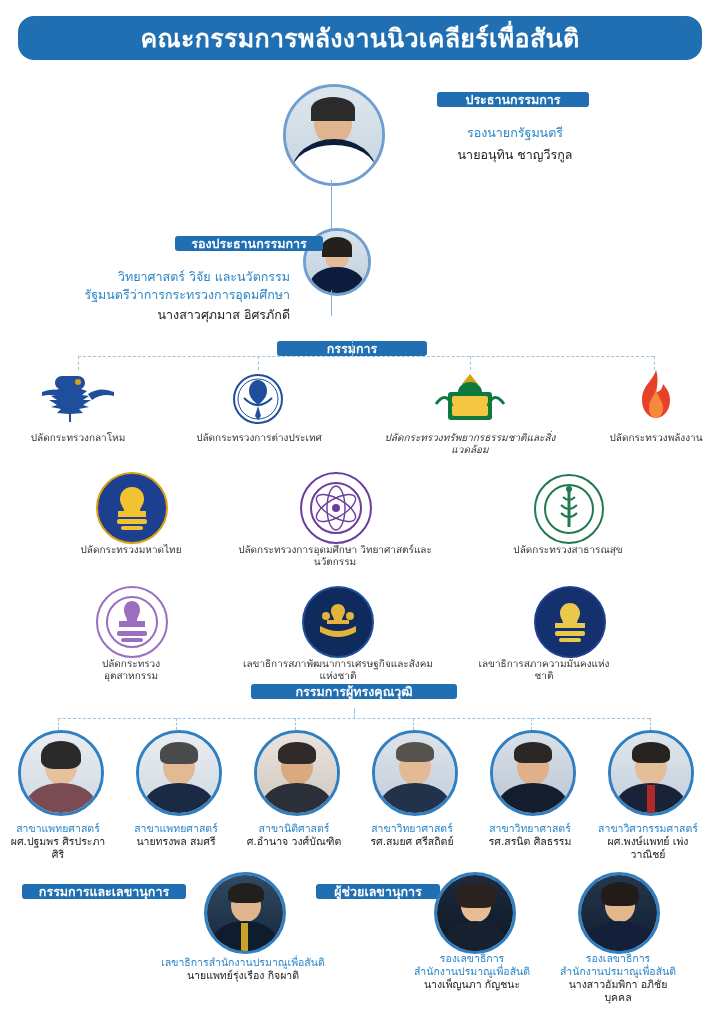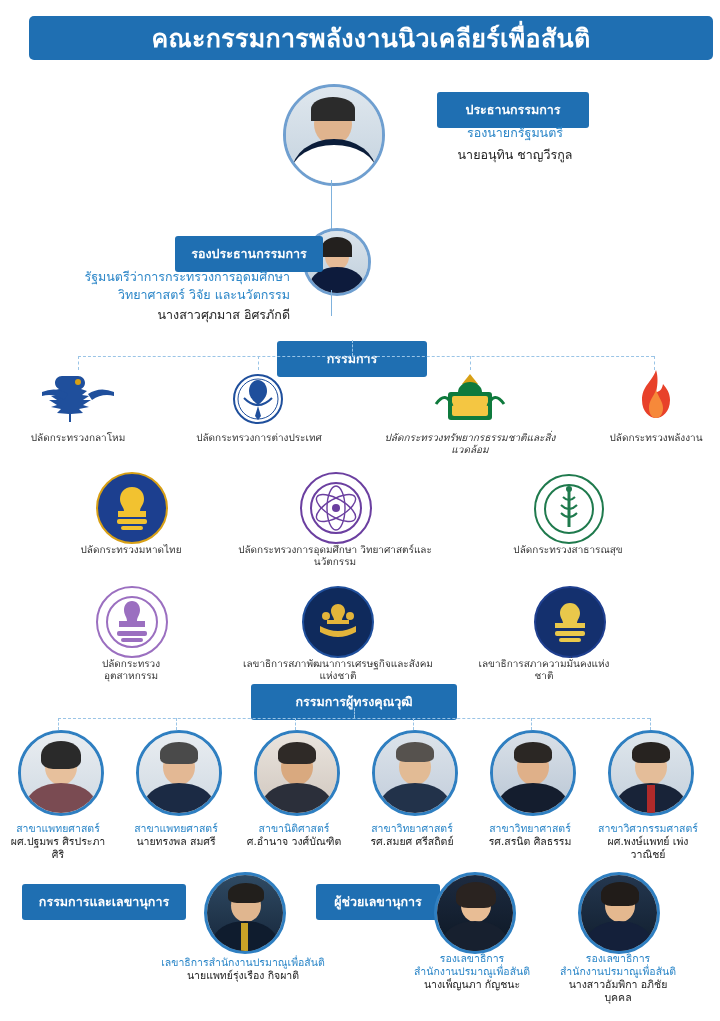--- a/index.html
+++ b/index.html
@@ -9,37 +9,37 @@
     font-family:"DejaVu Sans","Liberation Sans",sans-serif;
     color:#222;
     position:relative;
     overflow:hidden;
   }
   .wrap{position:relative;width:720px;height:1021px;}
 
   
   .header{
     position:absolute;left:18px;top:16px;width:684px;height:44px;
-    background:#1f6fb2;border-radius:5px;
-    display:flex;align-items:center;justify-content:center;margin-left:11px;
+    background:#1f6fb2;border-radius:16px;
+    display:flex;align-items:center;justify-content:center;
   }
   .header-title{
     color:#ffffff;font-size:25px;font-weight:bold;letter-spacing:.3px;
   }
 
   .act-name{
     position:absolute;left:28px;top:70px;font-size:11.5px;color:#333;
   }
 
   
   .pill{
     background:#1f6fb2;color:#fff;border-radius:3px;
     font-size:12.5px;font-weight:bold;
     display:flex;align-items:center;justify-content:center;
-    height:36px;position:absolute;
+    height:15px;position:absolute;
   }
 
   
   .photo{
     position:absolute;border-radius:50%;overflow:hidden;
     border:3px solid #2f7fc1;
     background:#c9d6e2;
   }
   .photo .inner{width:100%;height:100%;position:relative;}
 
@@ -111,22 +111,22 @@
       <div class="p-head" style="left:19px;top:12px;width:24px;height:27px;background:#e6bb97;"></div>
       <div class="p-head" style="left:16px;top:6px;width:30px;height:20px;background:#23201e;border-radius:50% 50% 0 0;"></div>
       <div class="p-body" style="left:4px;top:36px;width:54px;height:30px;background:#0d1b3c;"></div>
     </div>
   </div>
 
   <div class="pill" style="left:141px;top:236px;width:148px;margin-left:34px;">
     <span>รองประธานกรรมการ</span>
   </div>
   <div class="caption" style="left:28px;top:268px;width:262px;text-align:right;">
+    <div class="title-line txt-blue">วิทยาศาสตร์ วิจัย และนวัตกรรม</div>
     <div class="title-line txt-blue">รัฐมนตรีว่าการกระทรวงการอุดมศึกษา</div>
-    <div class="title-line txt-blue">วิทยาศาสตร์ วิจัย และนวัตกรรม</div>
     <div class="title-line txt-dark" style="margin-top:2px;">นางสาวศุภมาส อิศรภักดี</div>
   </div>
 
   <div class="ln lnv" style="left:331px;top:290px;height:26px;"></div>
 
   <div class="pill" style="left:277px;top:316px;width:150px;margin-top:25px;">
     <span>กรรมการ</span>
   </div>
 
   <div class="dash-v" style="left:352px;top:340px;height:16px;"></div>

